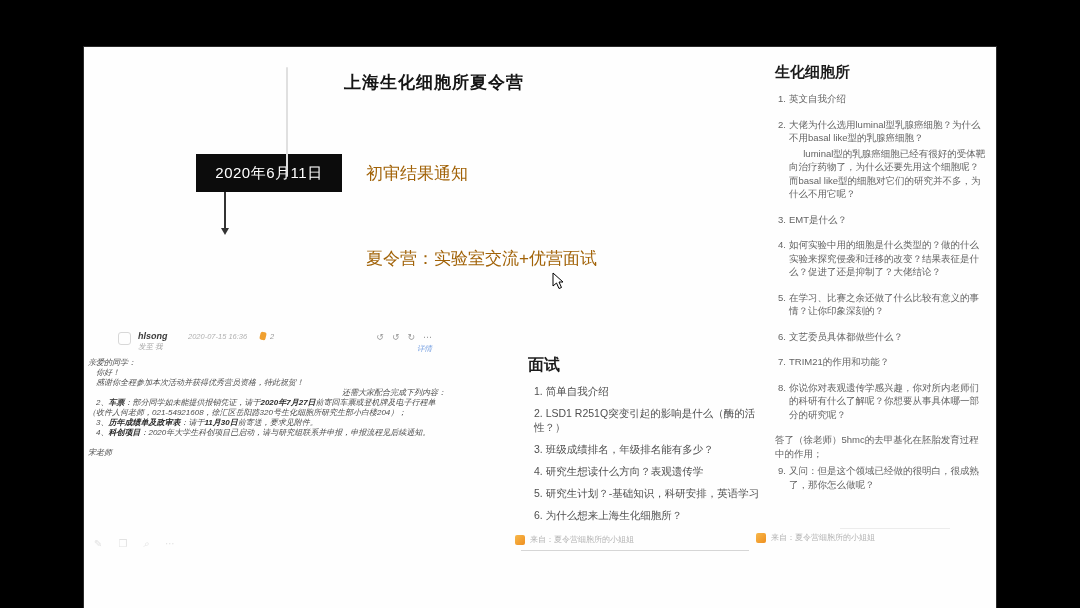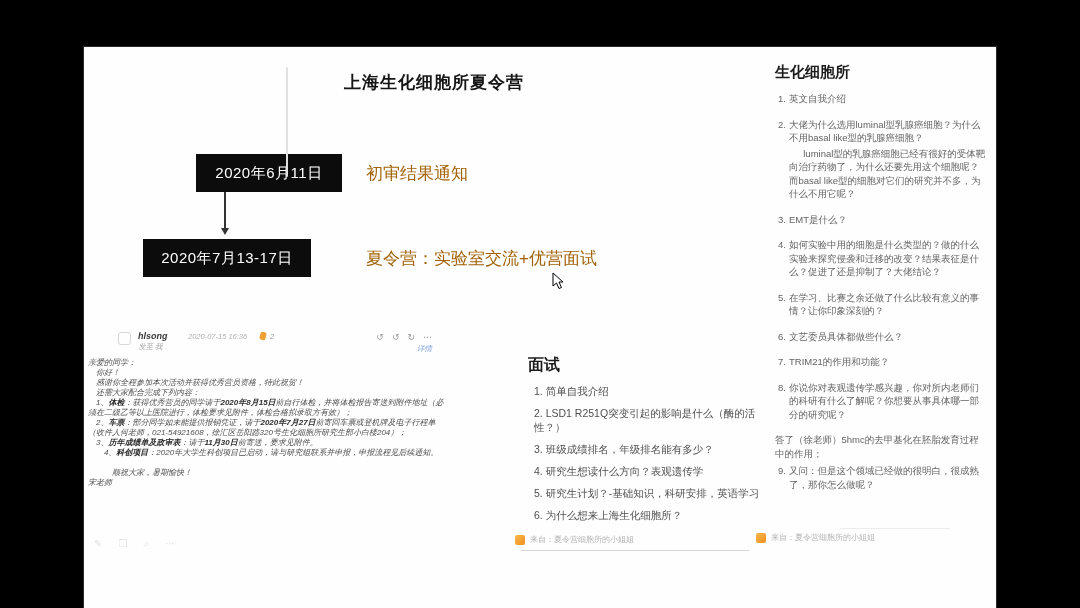--- a/index.html
+++ b/index.html
@@ -68,21 +68,20 @@
 </head>
 <body>
 
 <div class="stage">
   <div class="slide">
 
     <h1 class="slide-title">上海生化细胞所夏令营</h1>
 
     <div class="date-box box1">2020年6月11日</div>
     <div class="tl-arrow"></div>
-    <div class="date-box box2">2020年7月13-17日</div>
     <div class="tl-label l1">初审结果通知</div>
     <div class="tl-label l2">夏令营：实验室交流+优营面试</div>
 
     <div class="email">
       <div class="email-header">
         <div class="avatar"></div>
         <div class="sender">hlsong</div>
         <div class="mail-time">2020-07-15 16:36</div>
         <div class="clip"></div>
         <div class="clip-count">2</div>
@@ -92,27 +91,25 @@
           <span>↺</span>
           <span>↻</span>
           <span>⋯</span>
         </div>
         <div class="details-link">详情</div>
       </div>
       <div class="email-body" id="email-body">
           <div class="email-line" style="text-indent: 0em;"><span>亲爱的同学：</span></div>
           <div class="email-line" style="text-indent: 1em;"><span>你好！</span></div>
           <div class="email-line" style="text-indent: 1em;"><span>感谢你全程参加本次活动并获得优秀营员资格，特此祝贺！</span></div>
-          <div class="email-line" style="text-indent: 1em;"><span>还需大家配合完成下列内容：</span></div>
-          <div class="email-line" style="text-indent: 1em;"><span>1、</span><span class="b">体检</span><span>：获得优秀营员的同学请于</span><span class="b">2020年8月15日</span><span>前自行体检，并将体检报告寄送到附件地址（必须在二级乙等以上医院进行，体检要求见附件，体检合格拟录取方有效）；</span></div>
+          <div class="email-line" style="text-indent: 1em; text-align: right;"><span>还需大家配合完成下列内容：</span></div>
           <div class="email-line" style="text-indent: 1em;"><span>2、</span><span class="b">车票</span><span>：部分同学如未能提供报销凭证，请于</span><span class="b">2020年7月27日</span><span>前寄回车票或登机牌及电子行程单（收件人何老师，021-54921608，徐汇区岳阳路320号生化细胞所研究生部小白楼204）；</span></div>
           <div class="email-line" style="text-indent: 1em;"><span>3、</span><span class="b">历年成绩单及政审表</span><span>：请于</span><span class="b">11月30日</span><span>前寄送，要求见附件。</span></div>
-          <div class="email-line" style="text-indent: 1em; text-align: center;"><span>4、</span><span class="b">科创项目</span><span>：2020年大学生科创项目已启动，请与研究组联系并申报，申报流程见后续通知。</span></div>
+          <div class="email-line" style="text-indent: 1em;"><span>4、</span><span class="b">科创项目</span><span>：2020年大学生科创项目已启动，请与研究组联系并申报，申报流程见后续通知。</span></div>
           <div class="email-line" style="text-indent: 0em;"></div>
-          <div class="email-line" style="text-indent: 3em;"><span>顺祝大家，暑期愉快！</span></div>
           <div class="email-line" style="text-indent: 0em;"><span>宋老师</span></div>
         </div>
       <div class="email-toolbar">
         <span>✎</span>
         <span>❐</span>
         <span>⌕</span>
         <span>⋯</span>
       </div>
     </div>
 

